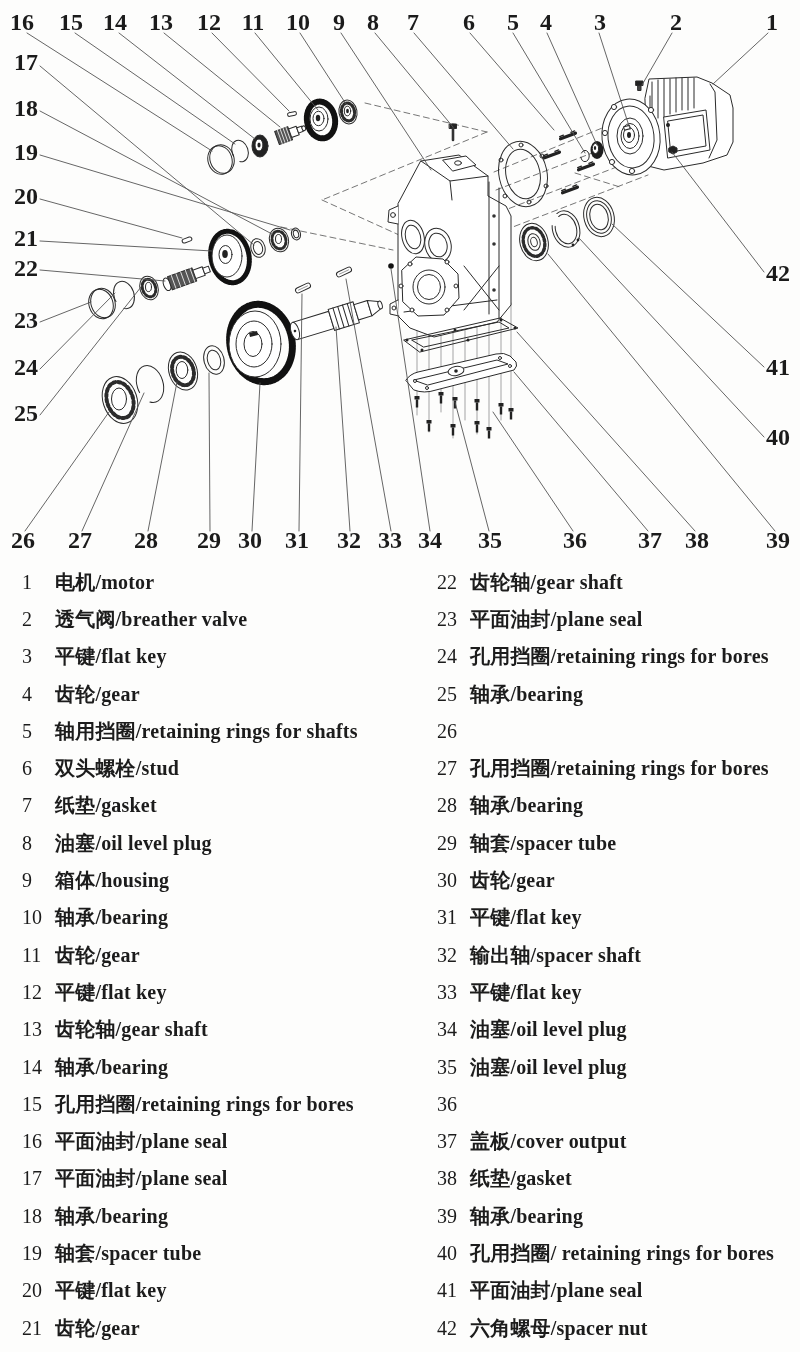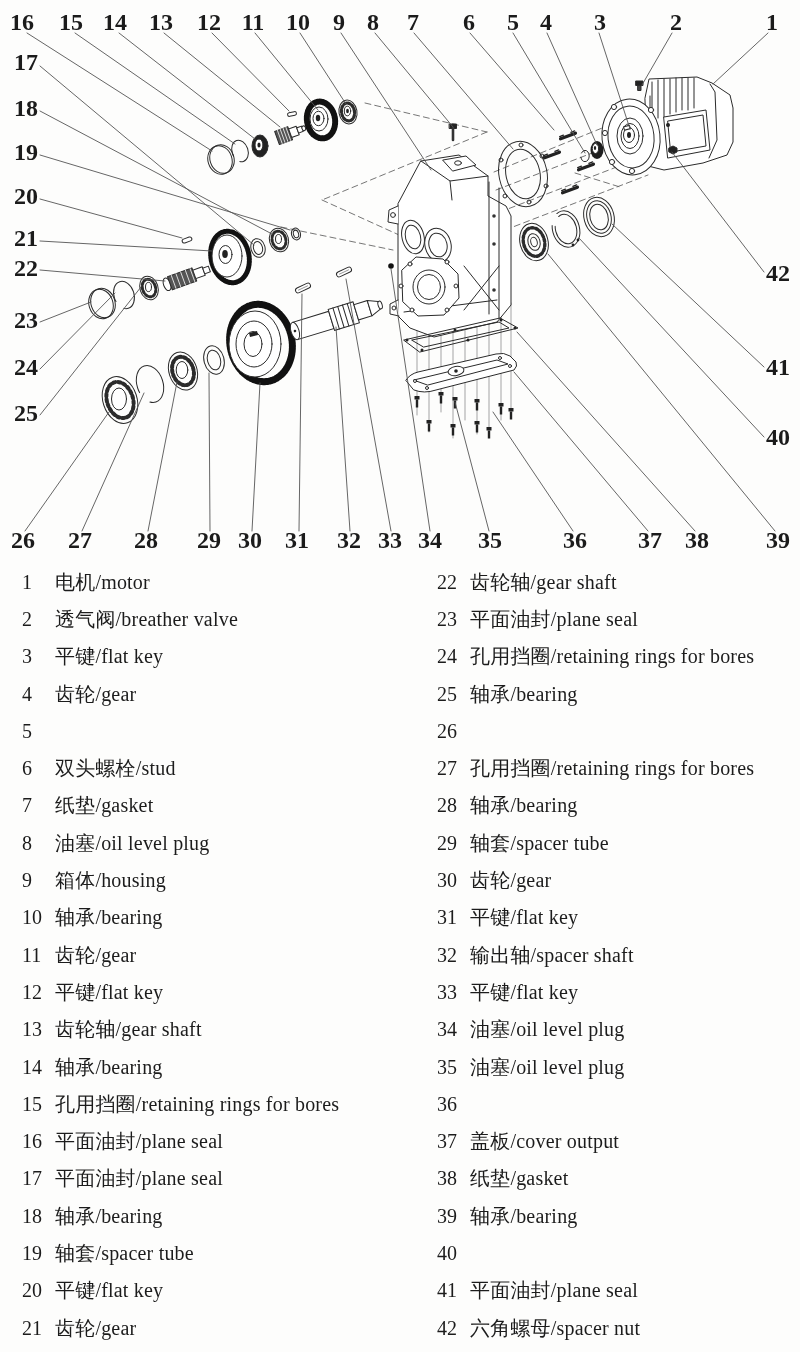--- a/index.html
+++ b/index.html
@@ -6,21 +6,21 @@
   #page{position:relative;width:800px;height:1352px;background:#fdfdfc;overflow:hidden;
         font-family:"Liberation Serif",serif;color:#1c1c1c;}
   #diagram{position:absolute;left:0;top:0;}
   svg text{font-family:"Liberation Serif",serif;font-size:24px;font-weight:bold;fill:#1b1b1b;}
   .parts{position:absolute;top:563px;left:0;width:800px;height:789px;}
   .col{position:absolute;top:0;}
   .col-left{left:22px;width:400px;}
   .col-right{left:437px;width:360px;}
   .row{height:37.3px;display:flex;align-items:center;font-size:20px;line-height:1;}
   .row .num{width:33px;flex:none;}
-  .row .lbl{white-space:nowrap;letter-spacing:0.2px;}
+  .row .lbl{white-space:nowrap;letter-spacing:0.2px;font-weight:bold;}
 </style>
 </head>
 <body>
 
 <div id="page">
 
 <svg id="diagram" width="800" height="562" viewBox="0 0 800 562">
   <g stroke="#2b2b2b" stroke-width="1" fill="none" stroke-linecap="round" stroke-linejoin="round">
 
     <g stroke="#666" stroke-width="0.9" stroke-dasharray="6 4">
@@ -481,20 +481,21 @@
     <div class="row">
           <span class="num">3</span>
           <span class="lbl">平键/flat key</span>
         </div>
     <div class="row">
           <span class="num">4</span>
           <span class="lbl">齿轮/gear</span>
         </div>
     <div class="row">
           <span class="num">5</span>
+          <span class="lbl">轴用挡圈/retaining rings for shafts</span>
         </div>
     <div class="row">
           <span class="num">6</span>
           <span class="lbl">双头螺栓/stud</span>
         </div>
     <div class="row">
           <span class="num">7</span>
           <span class="lbl">纸垫/gasket</span>
         </div>
     <div class="row">
@@ -620,20 +621,21 @@
     <div class="row">
           <span class="num">38</span>
           <span class="lbl">纸垫/gasket</span>
         </div>
     <div class="row">
           <span class="num">39</span>
           <span class="lbl">轴承/bearing</span>
         </div>
     <div class="row">
           <span class="num">40</span>
+          <span class="lbl">孔用挡圈/ retaining rings for bores</span>
         </div>
     <div class="row">
           <span class="num">41</span>
           <span class="lbl">平面油封/plane seal</span>
         </div>
     <div class="row">
           <span class="num">42</span>
           <span class="lbl">六角螺母/spacer nut</span>
         </div>
   </div>

